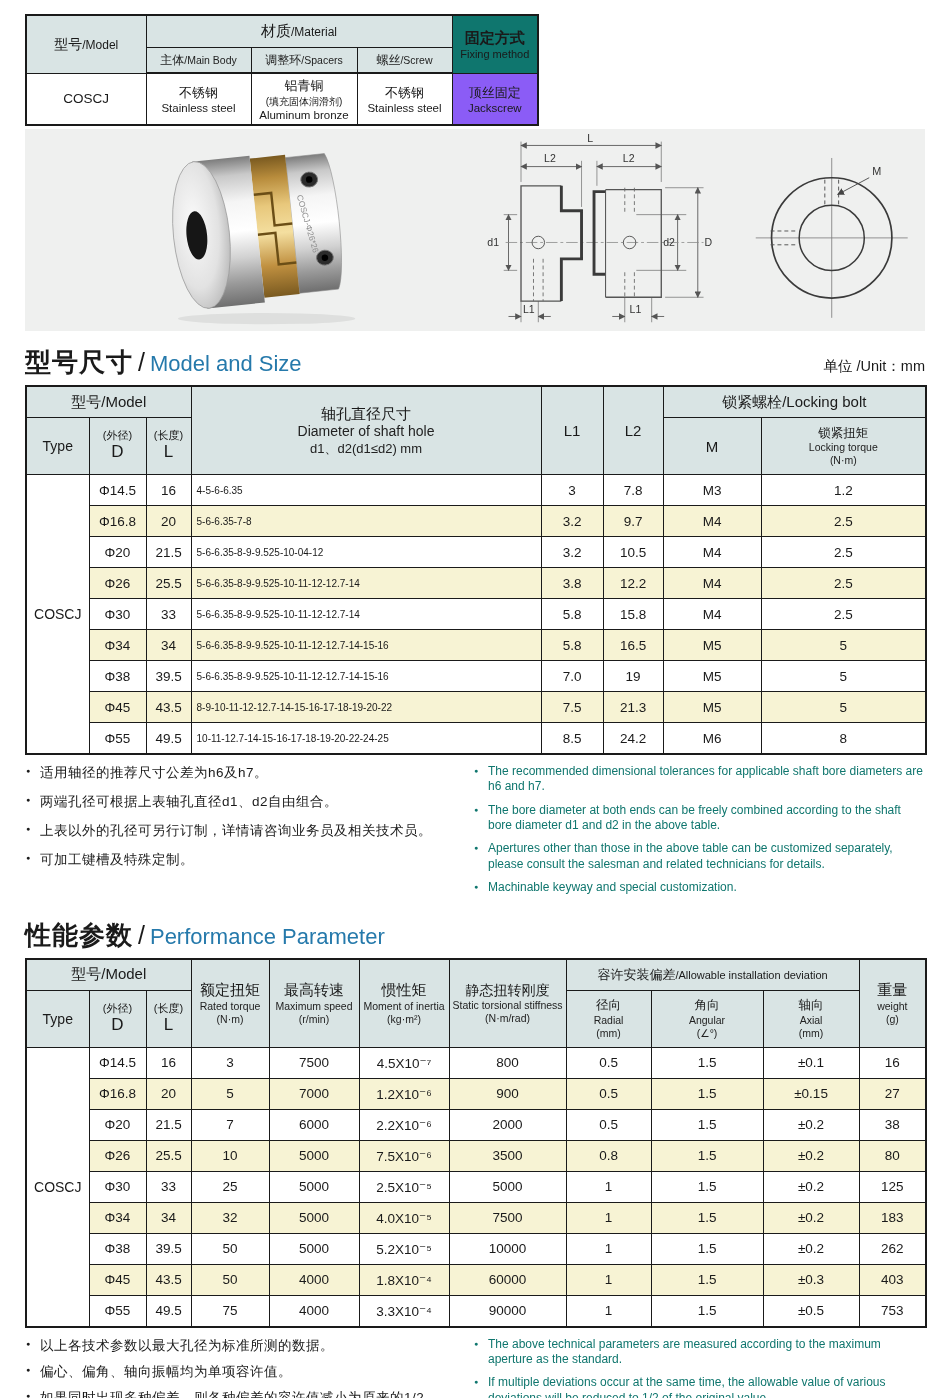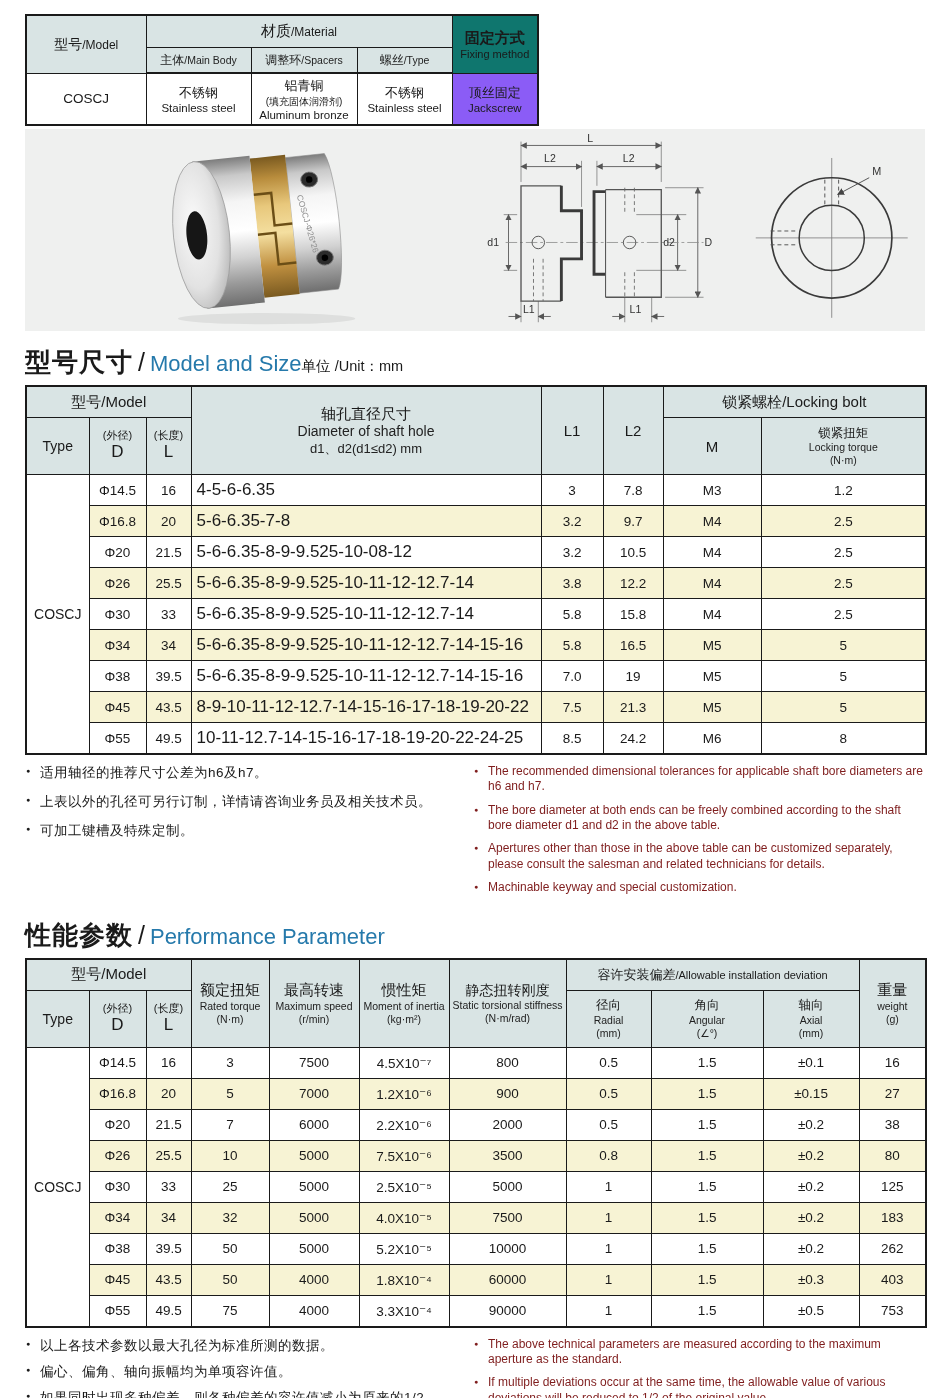--- a/index.html
+++ b/index.html
@@ -28,54 +28,54 @@
 
   
   .strip{margin-top:3px;height:202px;background:#eff0ef;display:flex;align-items:center}
   .strip svg{display:block}
   .photo{margin-left:118px}
   .cross{margin-left:88px}
   .front{margin-left:8px}
   .dimtext{font-size:11px;fill:#333;font-family:"Liberation Sans",sans-serif}
 
   
-  .sec-head{display:flex;justify-content:flex-start;align-items:flex-end;margin-top:14px;margin-bottom:5px}
+  .sec-head{display:flex;justify-content:space-between;align-items:flex-end;margin-top:14px;margin-bottom:5px}
   .sec-zh{font-size:26px;font-weight:bold;letter-spacing:1px}
   .sec-slash{font-size:25px;margin:0 5px;font-weight:300}
   .sec-en{font-size:22px;color:#2579ab}
   .unit{font-size:14.5px;padding-bottom:4px}
 
   
   .spec{width:900px;border:2.5px solid #1a1a1a}
   .spec th,.spec td{border:1px solid #1a1a1a;text-align:center;vertical-align:middle;padding:0;font-weight:normal}
   .spec thead th{background:#d9e4e4}
   .spec thead tr:first-child th{height:30px;font-size:15px}
   .spec .h2{height:56px}
   .spec tbody td{height:30px;font-size:13.5px}
   .spec tbody tr:nth-child(even) td{background:#f7f3d4}
-  .spec tbody td.left{text-align:left;padding-left:5px;font-size:17px}
+  .spec tbody td.left{text-align:left;padding-left:5px;font-size:10px}
   .spec tbody td.type-col{background:#fff;font-size:14px}
   .h-zh{font-size:15px;line-height:1.3}
   .h-en{font-size:12px;line-height:1.25;color:#222}
   .h-sm{font-size:11px;line-height:1.2}
   .h-lg{font-size:17px;line-height:1.2}
   .h-zh-s{font-size:12.5px;line-height:1.3}
   .h-en-s{font-size:10.5px;line-height:1.25;color:#222}
   .h-dev{font-size:13px}
   .h-dev-en{font-size:11px}
 
   
   .notes{display:flex;margin-top:9px}
   .notes ul{list-style:none;margin:0;padding:0}
   .notes-zh{width:448px}
   .notes-en{width:452px}
   .notes li{position:relative;padding-left:15px;margin-bottom:11px}
   .notes li::before{content:"●";position:absolute;left:1px;top:3px;font-size:7px}
   .notes-zh li{font-size:13.5px;letter-spacing:.5px}
-  .notes-en li{font-size:12px;line-height:1.28;margin-bottom:8px;color:#7f1d1d}
+  .notes-en li{font-size:12px;line-height:1.28;margin-bottom:8px;color:#0f766e}
   .notes.compact li{margin-bottom:8px}
 </style>
 </head>
 <body>
 
 <div class="wrap">
 
   <table class="mat-table">
     <colgroup>
         <col style="width:120px">
@@ -93,21 +93,21 @@
         <span class="zh-md">材质</span><span class="en-md">/Material</span>
       </td>
       <td rowspan="2" class="mt-fixh">
         <div class="fix-zh">固定方式</div>
         <div class="fix-en">Fixing method</div>
       </td>
     </tr>
     <tr class="subrow" style="height:26px">
       <td class="mt-h"><span class="zh-sm">主体</span><span class="en-sm">/Main Body</span></td>
       <td class="mt-h"><span class="zh-sm">调整环</span><span class="en-sm">/Spacers</span></td>
-      <td class="mt-h"><span class="zh-sm">螺丝</span><span class="en-sm">/Type</span></td>
+      <td class="mt-h"><span class="zh-sm">螺丝</span><span class="en-sm">/Screw</span></td>
     </tr>
     <tr style="height:52px">
       <td style="font-size:13.5px">COSCJ</td>
       <td>
             <div class="cell-zh">不锈钢</div>
             <div class="cell-en">Stainless steel</div>
           </td>
       <td>
             <div class="cell-zh">铝青铜</div>
             <div class="cell-note">(填充固体润滑剂)</div>
@@ -297,21 +297,21 @@
           <td>20</td>
           <td class="left">5-6-6.35-7-8</td>
           <td>3.2</td>
           <td>9.7</td>
           <td>M4</td>
           <td>2.5</td>
         </tr>
         <tr>
           <td>Φ20</td>
           <td>21.5</td>
-          <td class="left">5-6-6.35-8-9-9.525-10-08-12</td>
+          <td class="left">5-6-6.35-8-9-9.525-10-04-12</td>
           <td>3.2</td>
           <td>10.5</td>
           <td>M4</td>
           <td>2.5</td>
         </tr>
         <tr>
           <td>Φ26</td>
           <td>25.5</td>
           <td class="left">5-6-6.35-8-9-9.525-10-11-12-12.7-14</td>
           <td>3.8</td>
@@ -363,20 +363,21 @@
           <td>24.2</td>
           <td>M6</td>
           <td>8</td>
         </tr>
       </tbody>
   </table>
 
   <div class="notes">
     <ul class="notes-zh" id="ms-notes-zh">
         <li>适用轴径的推荐尺寸公差为h6及h7。</li>
+        <li>两端孔径可根据上表轴孔直径d1、d2自由组合。</li>
         <li>上表以外的孔径可另行订制，详情请咨询业务员及相关技术员。</li>
         <li>可加工键槽及特殊定制。</li>
       </ul>
     <ul class="notes-en" id="ms-notes-en">
         <li>The recommended dimensional tolerances for applicable shaft bore diameters are h6 and h7.</li>
         <li>The bore diameter at both ends can be freely combined according to the shaft bore diameter d1 and d2 in the above table.</li>
         <li>Apertures other than those in the above table can be customized separately, please consult the salesman and related technicians for details.</li>
         <li>Machinable keyway and special customization.</li>
       </ul>
   </div>

